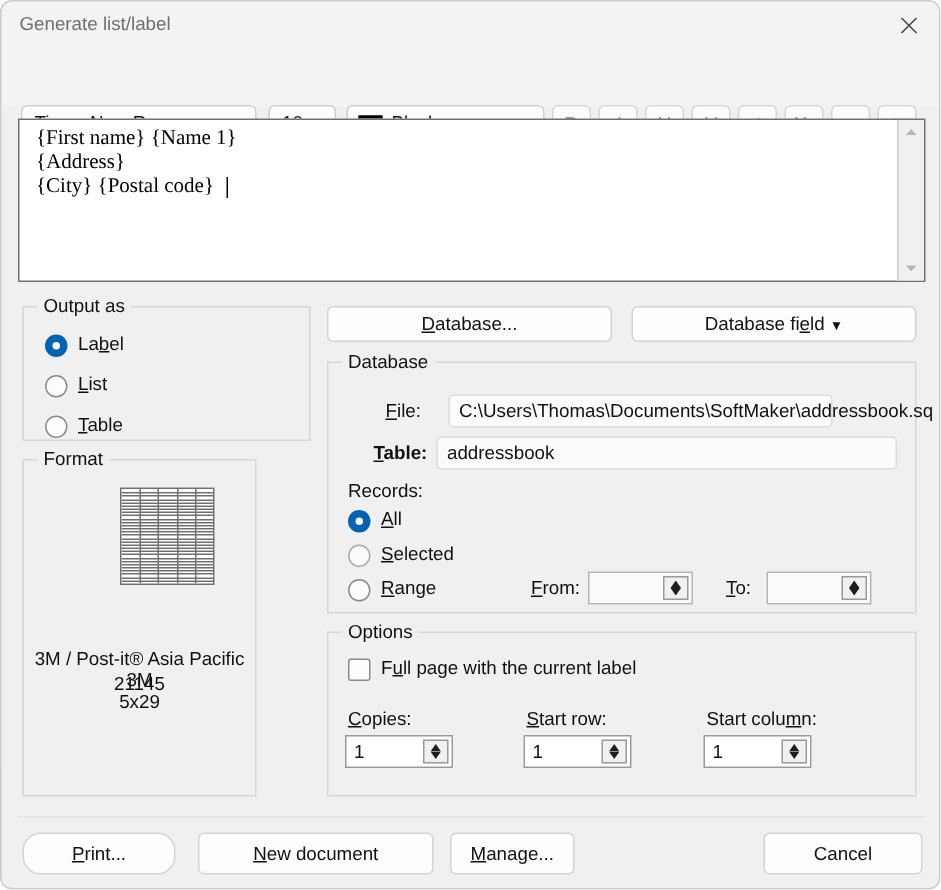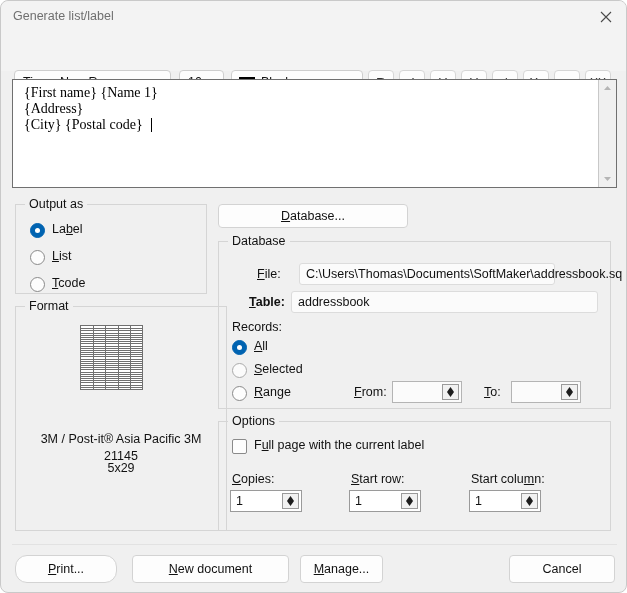--- a/index.html
+++ b/index.html
@@ -389,25 +389,25 @@
       <span class="rlabel"><span>La</span><u class="acc">b</u><span>el</span></span>
     </div>
 
     <div class="radio-row" style="left:14px; top:44px;">
       <span class="radio"></span>
       <span class="rlabel"><span></span><u class="acc">L</u><span>ist</span></span>
     </div>
 
     <div class="radio-row" style="left:14px; top:71px;">
       <span class="radio"></span>
-      <span class="rlabel"><span></span><u class="acc">T</u><span>code</span></span>
-    </div>
-  </div>
-
-  <div class="group" style="left:14px; top:305px; width:212px; height:225px;">
+      <span class="rlabel"><span></span><u class="acc">T</u><span>able</span></span>
+    </div>
+  </div>
+
+  <div class="group" style="left:14px; top:305px; width:156px; height:225px;">
     <span class="legend">Format</span>
 
     <div class="preview" id="label-preview" style="left:64px; top:18px; width:63px; height:65px;">
         <div class="vline" style="left: 12px;"></div>
         <div class="vline" style="left: 24px;"></div>
         <div class="vline" style="left: 37px;"></div>
         <div class="vline" style="left: 49px;"></div>
         <div class="hline" style="top: 2px;"></div>
         <div class="hline" style="top: 4px;"></div>
         <div class="hline" style="top: 7px;"></div>
@@ -440,20 +440,23 @@
 
     <div class="fmt-text" style="top:125px;">3M / Post-it®  Asia Pacific 3M</div>
     <div class="fmt-text" style="top:142px;">21145</div>
     <div class="fmt-text" style="top:154px;">5x29</div>
 
   </div>
 
   <div class="btn" style="left:217px; top:203px; width:190px; height:24px; line-height:22px;">
     <span><span></span><u class="acc">D</u><span>atabase...</span></span>
   </div>
+  <div class="btn" style="left:420px; top:203px; width:190px; height:24px; line-height:22px;">
+    <span><span>Database fi</span><u class="acc">e</u><span>ld</span>&nbsp;<span style="font-size:9px;">▼</span></span>
+  </div>
 
   <div class="group" style="left:217px; top:240px; width:393px; height:168px;">
     <span class="legend">Database</span>
 
     <span class="flabel" style="left:38px; top:25px;"><span></span><u class="acc">F</u><span>ile:</span></span>
     <div class="field" style="left:80px; top:21px; width:256px; height:22px;padding-left:24px;">
       <span class="val">C:\Users\Thomas\Documents\SoftMaker\addressbook.sq</span>
     </div>
 
     <span class="flabel" style="left:30px; top:53px;font-weight:bold;"><span></span><u class="acc">T</u><span>able:</span></span>

